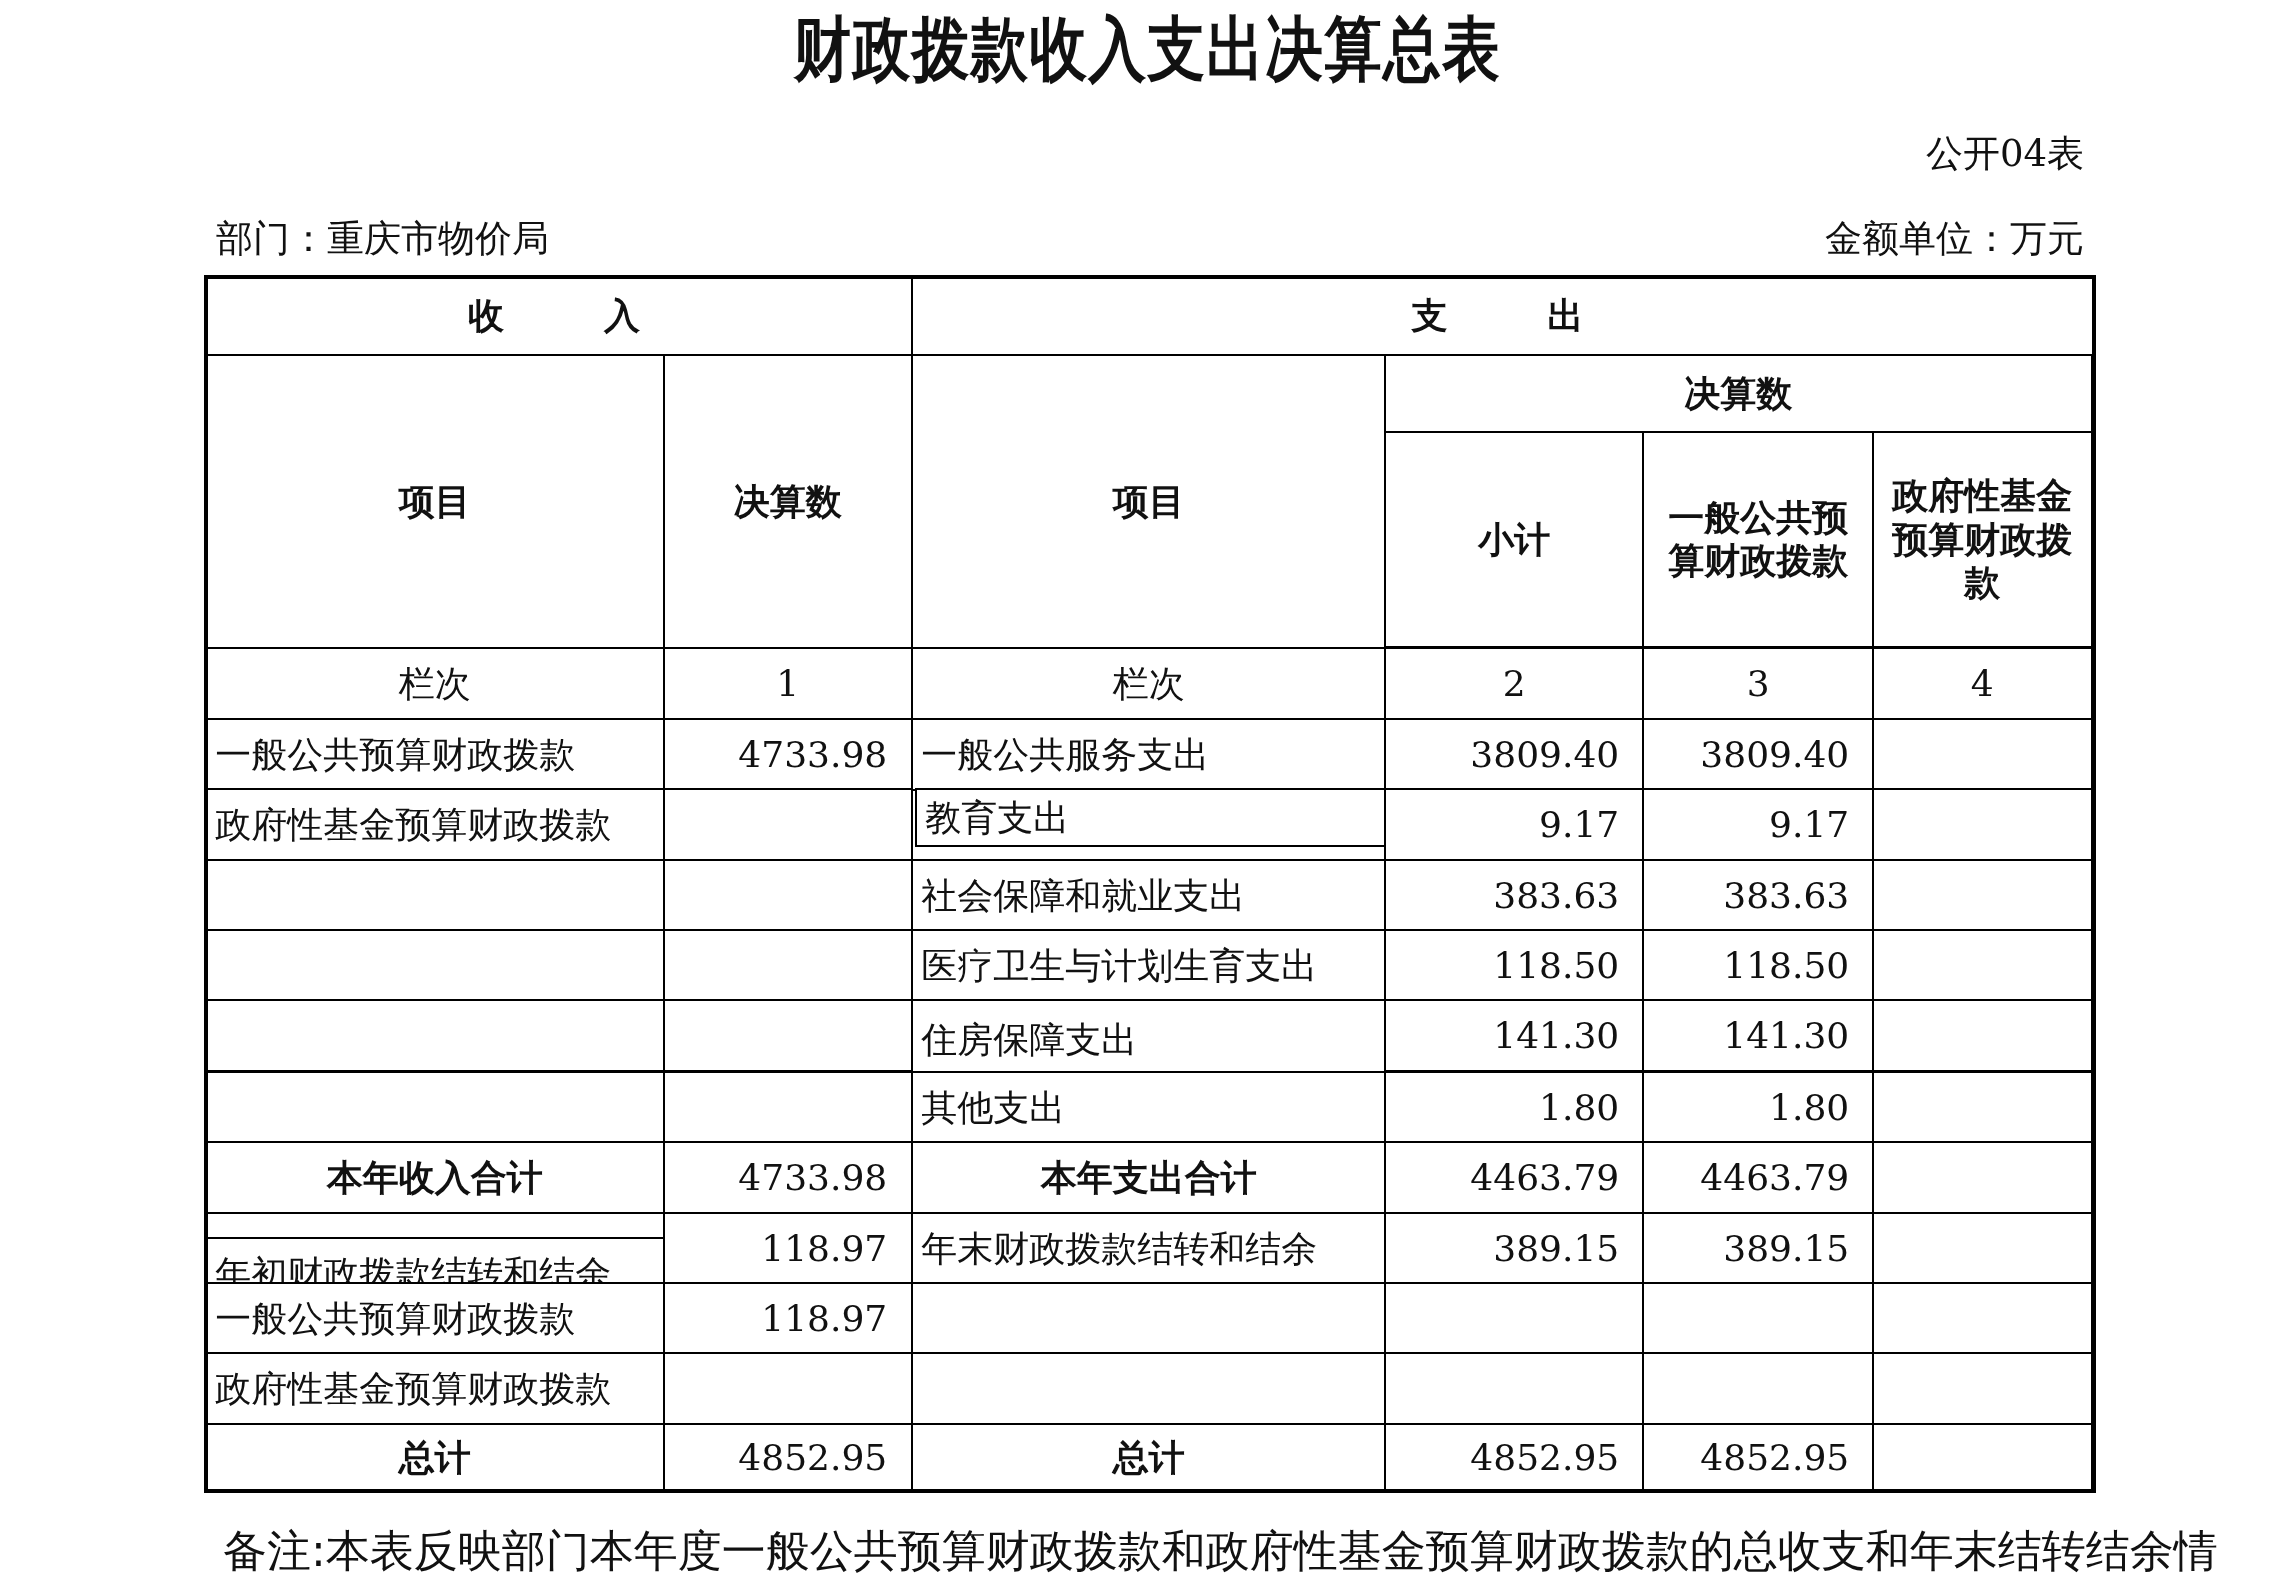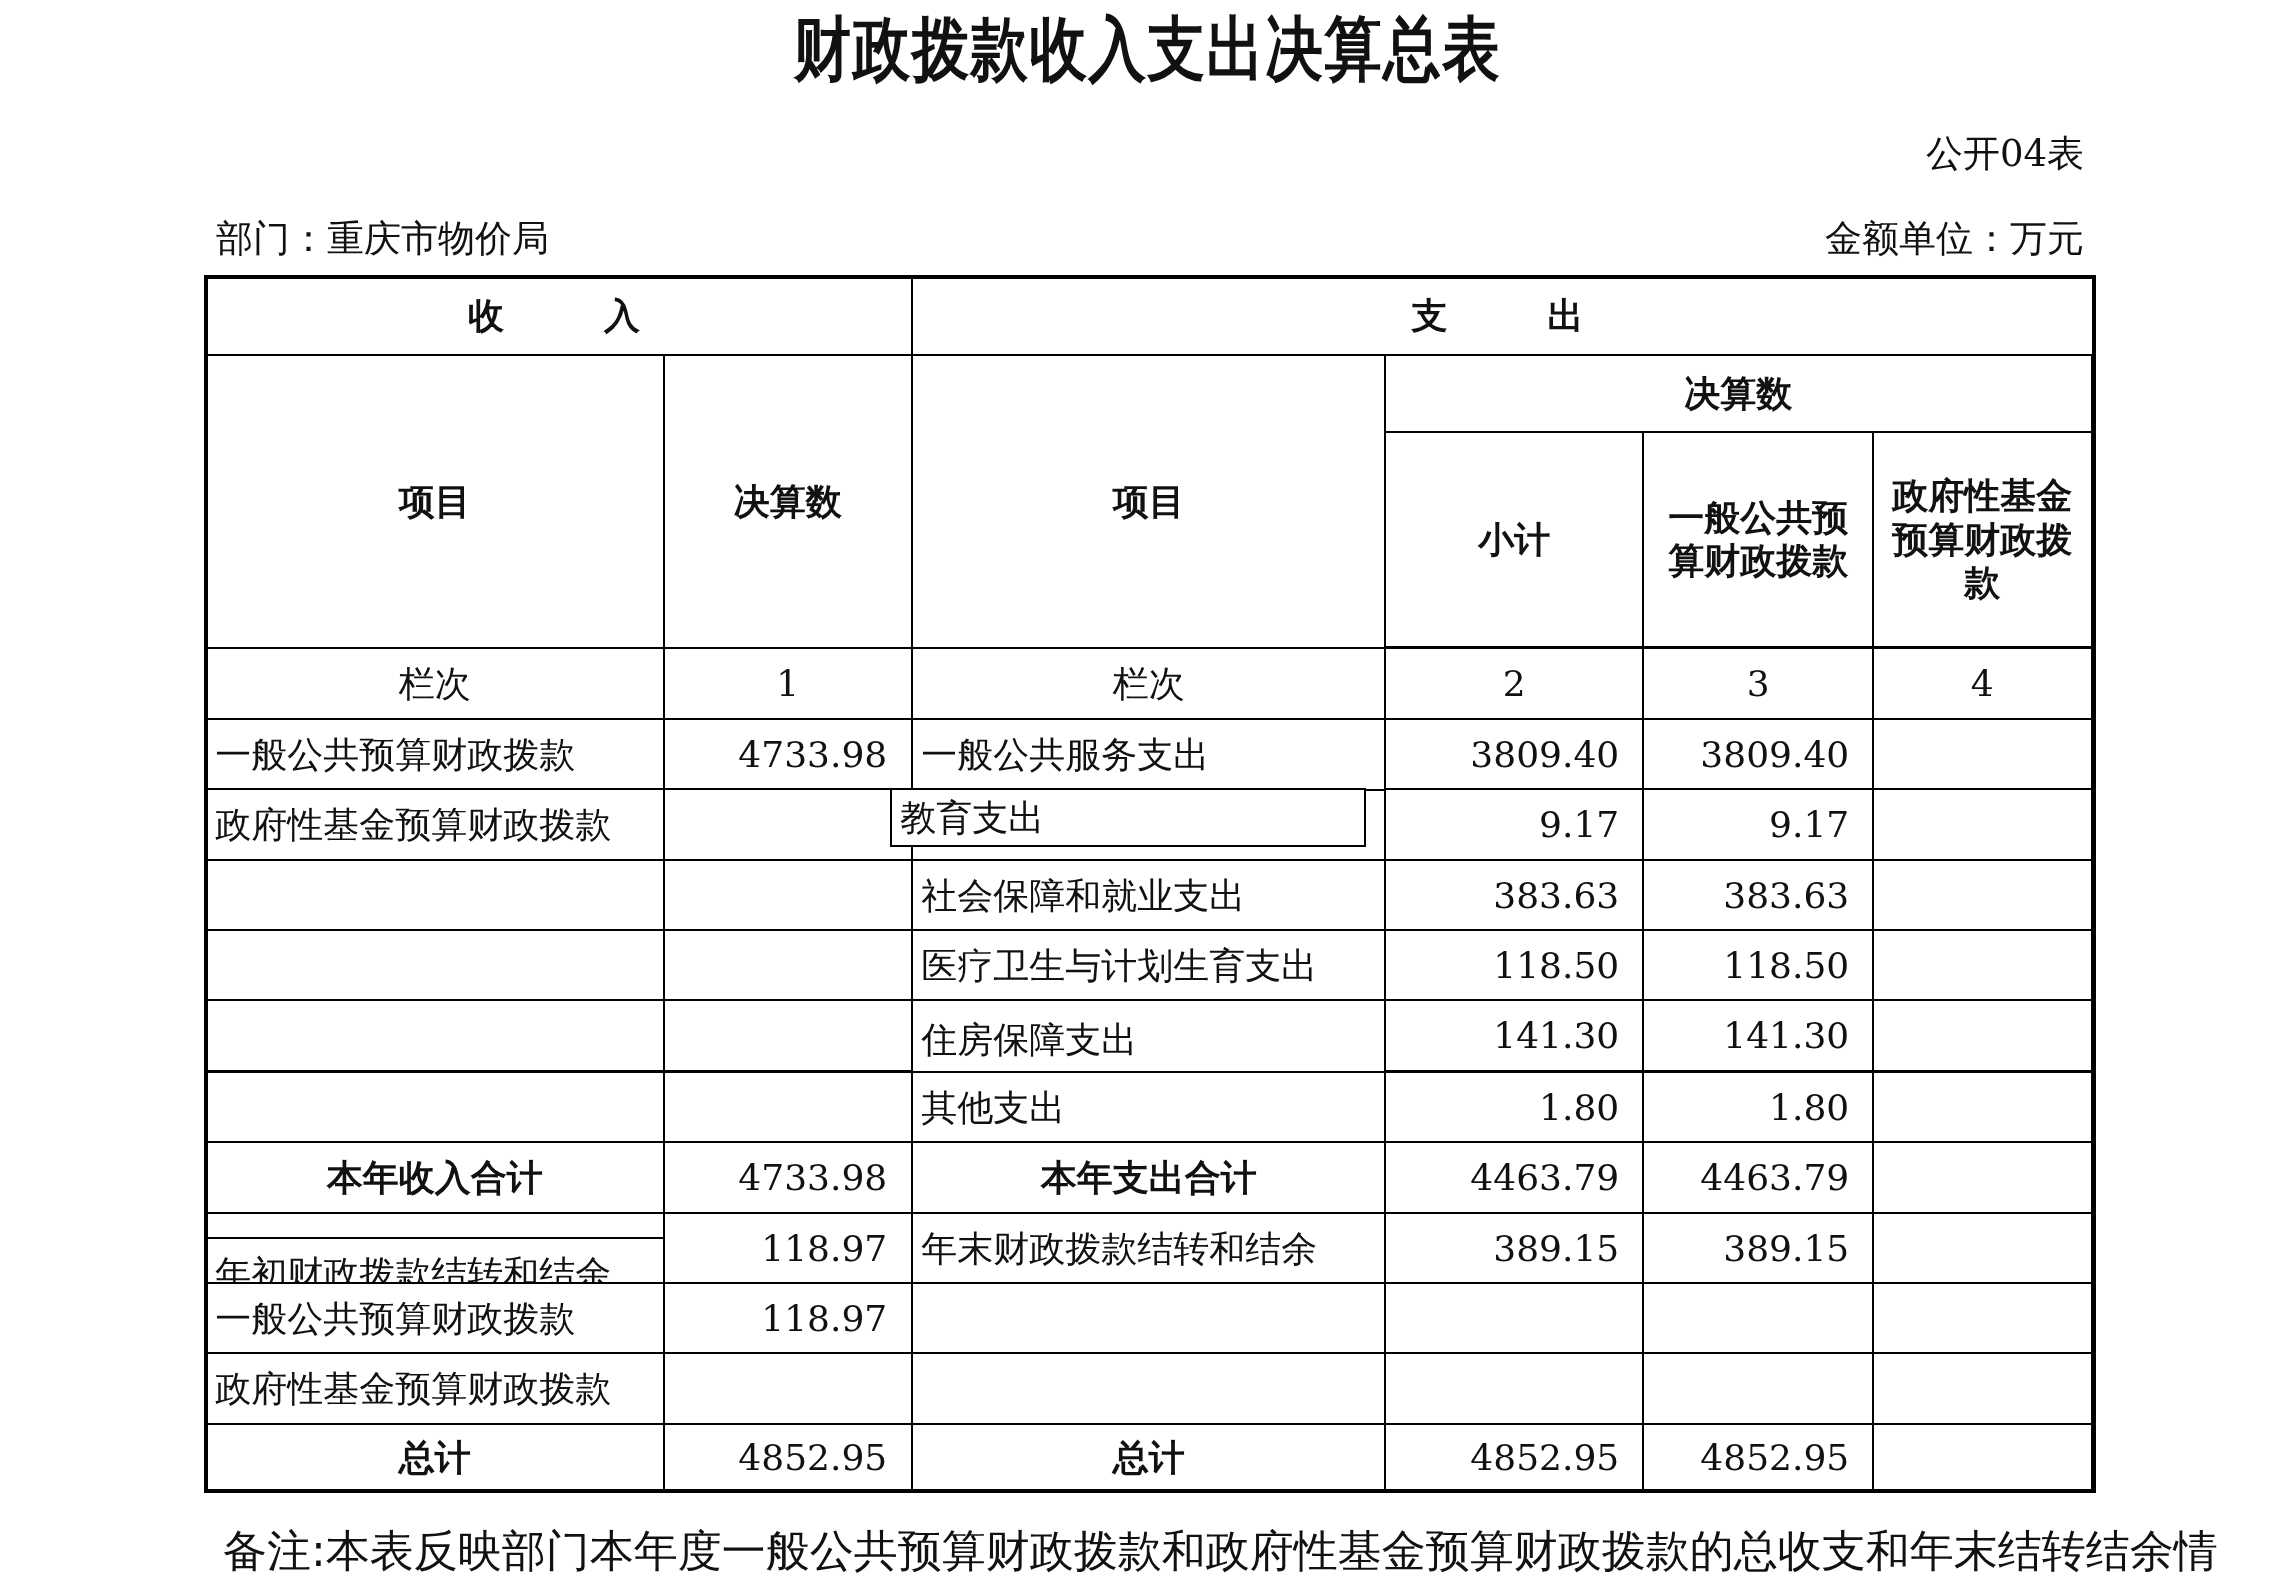--- a/index.html
+++ b/index.html
@@ -78,21 +78,21 @@
       <div class="cell lbl" style="left: 0px; top: 442px; width: 460px; height: 73px;">一般公共预算财政拨款</div>
       <div class="cell num" style="left: 458px; top: 442px; width: 250px; height: 73px;">4733.98</div>
       <div class="cell lbl" style="left: 706px; top: 442px; width: 476px; height: 73px;">一般公共服务支出</div>
       <div class="cell num" style="left: 1179px; top: 442px; width: 261px; height: 73px;">3809.40</div>
       <div class="cell num" style="left: 1437px; top: 442px; width: 233px; height: 73px;">3809.40</div>
       <div class="cell num" style="left: 1667px; top: 442px; width: 221px; height: 73px;"></div>
     </div>
     <div>
       <div class="cell lbl" style="left: 0px; top: 512px; width: 460px; height: 73px;">政府性基金预算财政拨款</div>
       <div class="cell num" style="left: 458px; top: 512px; width: 250px; height: 73px;"></div>
-      <div class="cell lbl" style="left: 685px; top: 512px; width: 476px; height: 59px;">教育支出</div>
+      <div class="cell lbl" style="left: 710px; top: 512px; width: 476px; height: 59px;">教育支出</div>
       <div class="cell num" style="left: 1179px; top: 512px; width: 261px; height: 73px;">9.17</div>
       <div class="cell num" style="left: 1437px; top: 512px; width: 233px; height: 73px;">9.17</div>
       <div class="cell num" style="left: 1667px; top: 512px; width: 221px; height: 73px;"></div>
     </div>
     <div>
       <div class="cell lbl" style="left: 0px; top: 583px; width: 460px; height: 73px;"></div>
       <div class="cell num" style="left: 458px; top: 583px; width: 250px; height: 73px;"></div>
       <div class="cell lbl" style="left: 706px; top: 583px; width: 476px; height: 73px;">社会保障和就业支出</div>
       <div class="cell num" style="left: 1179px; top: 583px; width: 261px; height: 73px;">383.63</div>
       <div class="cell num" style="left: 1437px; top: 583px; width: 233px; height: 73px;">383.63</div>

